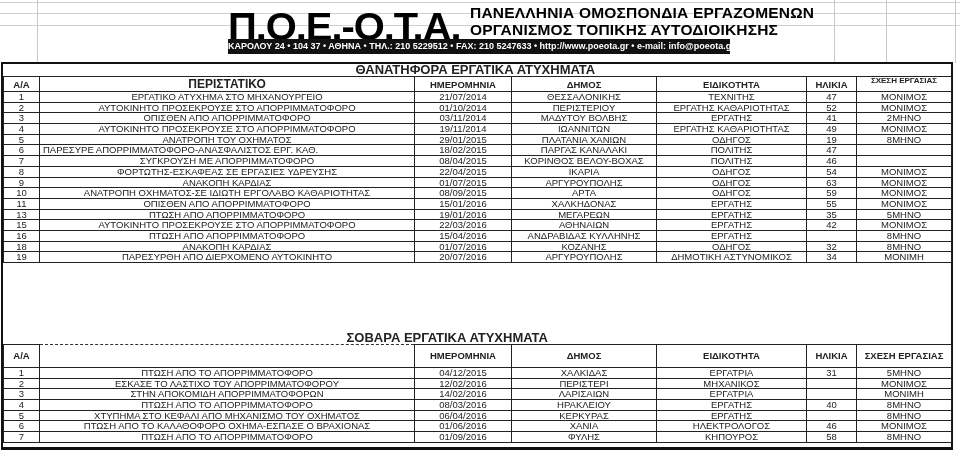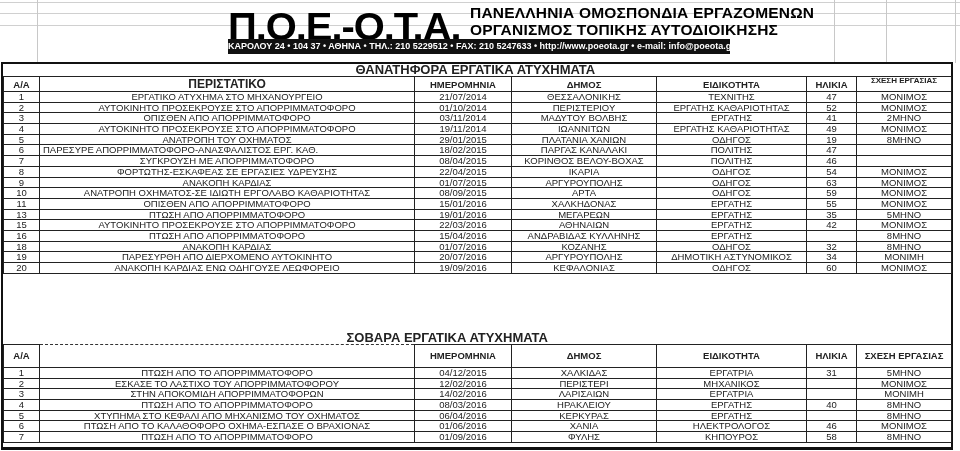--- a/index.html
+++ b/index.html
@@ -207,29 +207,20 @@
         </tr>
         <tr>
           <td>19</td>
           <td>ΠΑΡΕΣΥΡΘΗ ΑΠΟ ΔΙΕΡΧΟΜΕΝΟ ΑΥΤΟΚΙΝΗΤΟ</td>
           <td>20/07/2016</td>
           <td>ΑΡΓΥΡΟΥΠΟΛΗΣ</td>
           <td>ΔΗΜΟΤΙΚΗ ΑΣΤΥΝΟΜΙΚΟΣ</td>
           <td>34</td>
           <td>ΜΟΝΙΜΗ</td>
         </tr>
-        <tr>
-          <td>20</td>
-          <td>ΑΝΑΚΟΠΗ ΚΑΡΔΙΑΣ ΕΝΩ ΟΔΗΓΟΥΣΕ ΛΕΩΦΟΡΕΙΟ</td>
-          <td>19/09/2016</td>
-          <td>ΚΕΦΑΛΟΝΙΑΣ</td>
-          <td>ΟΔΗΓΟΣ</td>
-          <td>60</td>
-          <td>ΜΟΝΙΜΟΣ</td>
-        </tr>
       </tbody>
   </table>
 
   <table id="serious-table" style="top:267px">
     <colgroup>
       <col style="width:36px">
         <col style="width:375px">
         <col style="width:97px">
         <col style="width:145px">
         <col style="width:150px">

